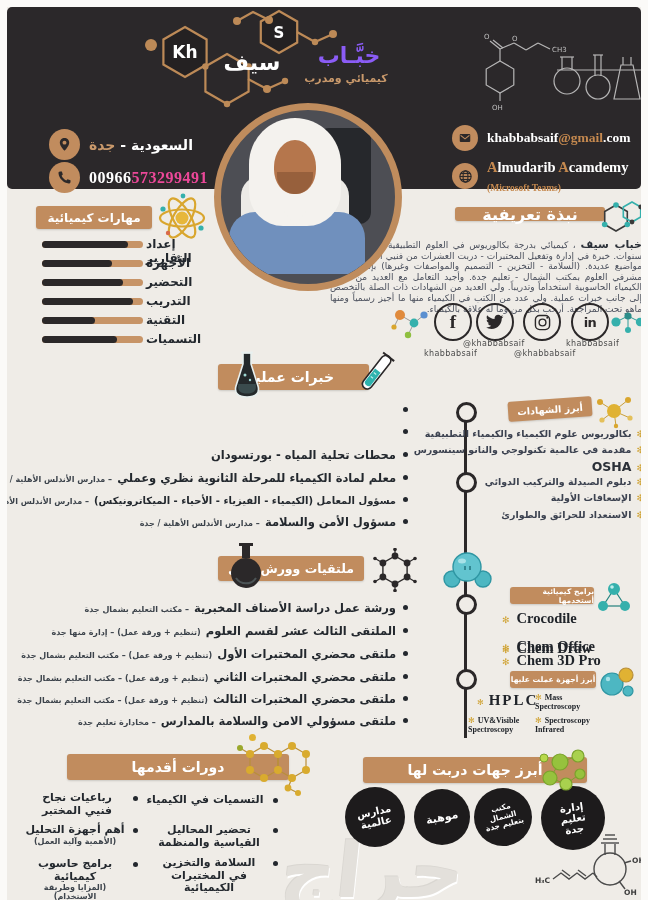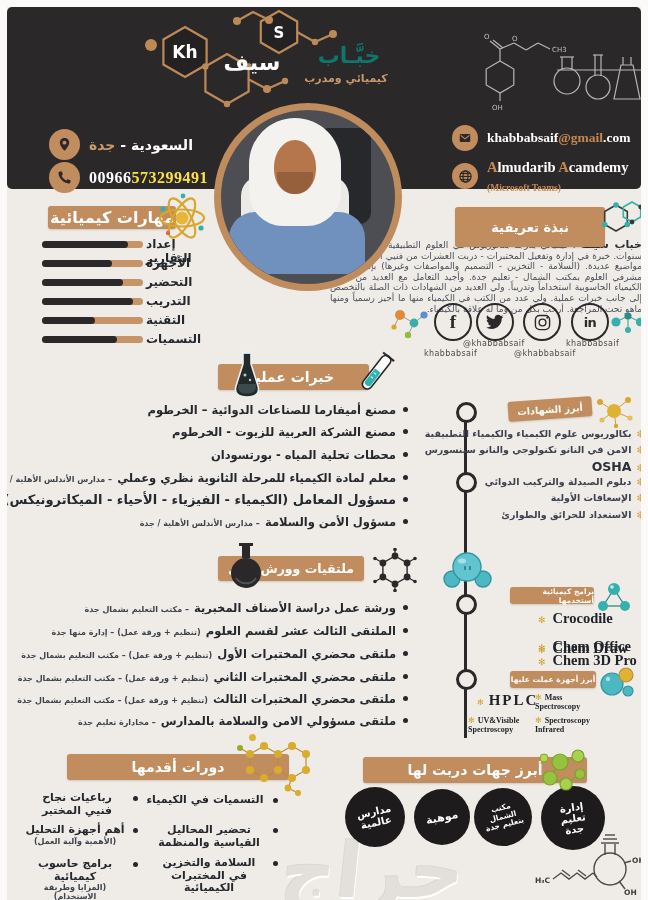--- a/index.html
+++ b/index.html
@@ -2,29 +2,29 @@
 <html lang="ar"><head>
 <meta charset="utf-8">
 <style>
   html,body{margin:0;padding:0;background:#d8d6d2;}
   .page{position:relative;width:648px;height:900px;background:#efece7;overflow:hidden;
         font-family:"DejaVu Sans",sans-serif;margin:0 auto;}
   .abs{position:absolute;}
   .frame{position:absolute;inset:0;border:7px solid #fbfaf8;border-bottom:none;pointer-events:none;z-index:60;}
   
   .hdr{position:absolute;left:7px;top:7px;width:634px;height:182px;background:#2b282a;border-radius:5px;z-index:1;}
-  .name1{position:absolute;left:303px;top:43px;width:92px;color:#0f766e;font-size:22px;font-weight:700;text-align:center;direction:rtl;z-index:3;}
+  .name1{position:absolute;left:303px;top:43px;width:92px;color:#8b5cf6;font-size:22px;font-weight:700;text-align:center;direction:rtl;z-index:3;}
   .name2{position:absolute;left:222px;top:50px;width:60px;color:#fff;font-size:22px;font-weight:700;text-align:center;direction:rtl;z-index:3;}
   .job{position:absolute;left:300px;top:72px;width:92px;color:#c9996b;font-size:11px;font-weight:700;text-align:center;direction:rtl;z-index:3;}
   .crow{position:absolute;display:flex;align-items:center;gap:9px;z-index:3;}
   .cic{border-radius:50%;background:#c18c5e;display:flex;align-items:center;justify-content:center;flex:0 0 auto;}
   .loc-txt{font-size:14px;font-weight:700;color:#fff;direction:rtl;}
   .loc-txt .city{color:#c9996b;}
   .phone-txt{font-family:"Liberation Serif",serif;font-weight:700;font-size:16px;color:#fff;letter-spacing:.5px;}
-  .phone-txt .rest{color:#fde047;}
+  .phone-txt .rest{color:#ec4899;}
   .mail-txt{font-family:"Liberation Serif",serif;font-weight:700;font-size:13.5px;color:#fff;}
   .mail-txt .at{color:#c5894f;}
   .acad{font-family:"Liberation Serif",serif;font-weight:700;font-size:14.5px;color:#fff;line-height:13px;}
   .acad .a{color:#c5894f;}
   .acad-note{font-family:"Liberation Serif",serif;font-weight:700;font-size:9.5px;color:#c5894f;}
   
   .photo{position:absolute;left:214px;top:103px;width:174px;height:174px;border-radius:50%;
          border:7px solid #bf8c5d;background:#4d4e54;z-index:5;overflow:hidden;}
   .ph-in{position:absolute;inset:0;border-radius:50%;overflow:hidden;}
   .headrest{position:absolute;left:96px;top:18px;width:54px;height:96px;background:#26282c;border-radius:12px;}
@@ -56,21 +56,21 @@
   .li .dot{display:inline-block;width:5px;height:5px;border-radius:50%;background:#23282e;margin-left:7px;vertical-align:2px;}
   .li .main{font-weight:700;font-size:11.5px;}
   .li .sub{font-weight:700;font-size:8px;color:#3c434b;}
   
   .tl-line{position:absolute;left:464px;top:410px;width:3px;height:328px;background:#2b2829;z-index:2;}
   .tl-dot{position:absolute;left:456px;width:15px;height:15px;border:3px solid #2b2829;border-radius:50%;background:#efece7;z-index:3;}
   .cert{position:absolute;right:4px;direction:rtl;white-space:nowrap;font-size:9.5px;font-weight:700;color:#3c4250;z-index:3;}
   .cert .star{color:#cfa12f;font-size:9px;margin-left:5px;}
   .cert.big{font-size:12.5px;color:#2b3038;}
   .prog{position:absolute;left:502px;white-space:nowrap;font-family:"Liberation Serif",serif;
-        font-weight:700;font-size:14.5px;color:#20242a;z-index:3;margin-left:36px;}
+        font-weight:700;font-size:14.5px;color:#20242a;z-index:3;}
   .prog .star{color:#cfa12f;font-size:9px;font-family:"DejaVu Sans",sans-serif;margin-right:7px;}
   .dev{position:absolute;font-family:"Liberation Serif",serif;font-weight:700;color:#20242a;z-index:3;line-height:8.5px;}
   .dev .star{color:#cfa12f;font-size:8px;font-family:"DejaVu Sans",sans-serif;margin-right:3px;}
   
   .course{position:absolute;direction:rtl;text-align:center;color:#23282e;z-index:3;}
   .course .dot{position:absolute;right:-13px;top:4px;width:5px;height:5px;border-radius:50%;background:#23282e;}
   .course .main{font-weight:700;font-size:11px;line-height:12.5px;display:block;}
   .course .sub{font-weight:700;font-size:8px;color:#3c434b;display:block;}
   
   .client{position:absolute;background:#1d1b1c;border-radius:50%;display:flex;align-items:center;justify-content:center;z-index:3;}
@@ -199,21 +199,21 @@
       <div class="headrest"></div>
       <div class="ghutra2"></div>
       <div class="shirt"></div>
       <div class="ghutra"></div>
       <div class="face"></div>
       <div class="beard"></div>
       <div class="collar"></div>
     </div>
   </div>
 
-  <div class="tanbox" style="left:48px;top:206px;width:128px;height:23px;font-size:16px;">مهارات كيميائية</div>
+  <div class="tanbox" style="left:36px;top:206px;width:116px;height:23px;font-size:12px;">مهارات كيميائية</div>
   <svg class="abs" style="left:156px;top:192px;z-index:5;" width="52" height="52" viewBox="0 0 52 52">
     <g fill="none" stroke="#d9a62e" stroke-width="2.2">
       <ellipse cx="26" cy="26" rx="22" ry="8.5"></ellipse>
       <ellipse cx="26" cy="26" rx="22" ry="8.5" transform="rotate(60 26 26)"></ellipse>
       <ellipse cx="26" cy="26" rx="22" ry="8.5" transform="rotate(-60 26 26)"></ellipse>
     </g>
     <circle cx="26" cy="26" r="6.5" fill="#e7b73a"></circle>
     <circle cx="7" cy="17" r="2.6" fill="#35b0ac"></circle>
       <circle cx="45" cy="36" r="2.6" fill="#35b0ac"></circle>
     <circle cx="27" cy="4" r="2.4" fill="#35b0ac"></circle>
@@ -239,21 +239,21 @@
     <div class="skill-track abs" style="top:317px;">
         <div class="skill-fill" style="width: 52%;"></div>
       </div>
     <div class="skill-label" style="top:313px;">التقنية</div>
     <div class="skill-track abs" style="top:336px;">
         <div class="skill-fill" style="width: 74%;"></div>
       </div>
     <div class="skill-label" style="top:332px;">التسميات</div>
   </div>
 
-  <div class="tanbox" style="left:455px;top:207px;width:150px;height:40px;font-size:13px;">نبذة تعريفية</div>
+  <div class="tanbox" style="left:455px;top:207px;width:150px;height:14px;font-size:16px;">نبذة تعريفية</div>
   <svg class="abs" style="left:594px;top:194px;z-index:5;" width="52" height="48" viewBox="0 0 52 48">
     <polygon points="22,11 33.3,17.5 33.3,30.5 22,37 10.7,30.5 10.7,17.5" fill="none" stroke="#3a3a3a" stroke-width="1.6"></polygon>
     <polygon points="38,8 46.7,13 46.7,23 38,28 29.3,23 29.3,13" fill="none" stroke="#35b0ac" stroke-width="1.6"></polygon>
     <g fill="#35b0ac">
         <circle cx="22" cy="11" r="2.8"></circle>
         <circle cx="10.7" cy="30.5" r="2.8"></circle>
         <circle cx="33.3" cy="30.5" r="2.8"></circle>
       </g>
     <g fill="#3a3a3a">
         <circle cx="46.7" cy="13" r="2.4"></circle>
@@ -318,25 +318,25 @@
       <circle cx="24" cy="30" r="1.2" fill="#9fd8d4"></circle>
   </svg>
   <svg class="abs" style="left:364px;top:350px;z-index:5;transform:rotate(38deg);" width="24" height="46" viewBox="0 0 24 46">
     <rect x="7" y="2" width="10" height="40" rx="5" fill="#fff" stroke="#2b2829" stroke-width="1.6"></rect>
     <path d="M8.5,20 L15.5,20 L15.5,36 C15.5,39.5 8.5,39.5 8.5,36 Z" fill="#2fb3ae"></path>
     <line x1="5" y1="2.5" x2="19" y2="2.5" stroke="#2b2829" stroke-width="2"></line>
     <line x1="10" y1="24" x2="13" y2="24" stroke="#bfeeec" stroke-width="1.2"></line>
     <line x1="10" y1="29" x2="13" y2="29" stroke="#bfeeec" stroke-width="1.2"></line>
   </svg>
   <div>
-    <div class="li" style="right:240px;top:399px;"><span class="dot"></span><span class="main">مصنع أميفارما للصناعات الدوائية – الخرطوم</span> <span class="sub"></span></div>
-    <div class="li" style="right:240px;top:421px;"><span class="dot"></span><span class="main">مصنع الشركة العربية للزيوت - الخرطوم</span> <span class="sub"></span></div>
+    <div class="li" style="right:240px;top:399px;"><span class="dot"></span> <span class="sub"></span></div>
+    <div class="li" style="right:240px;top:421px;"><span class="dot"></span> <span class="sub"></span></div>
     <div class="li" style="right:240px;top:444px;"><span class="dot"></span><span class="main">محطات تحلية المياه - بورتسودان</span> <span class="sub"></span></div>
     <div class="li" style="right:240px;top:467px;"><span class="dot"></span><span class="main">معلم لمادة الكيمياء للمرحلة الثانوية نظري وعملي</span> <span class="sub">– مدارس الأندلس الأهلية / جدة</span></div>
-    <div class="li" style="right:240px;top:489px;"><span class="dot"></span><span class="main" style="font-size:13px;">مسؤول المعامل (الكيمياء - الفيزياء - الأحياء - الميكاترونيكس)</span> <span class="sub">– مدارس الأندلس الأهلية / جدة</span></div>
+    <div class="li" style="right:240px;top:489px;"><span class="dot"></span><span class="main" style="font-size:10px;">مسؤول المعامل (الكيمياء - الفيزياء - الأحياء - الميكاترونيكس)</span> <span class="sub">– مدارس الأندلس الأهلية / جدة</span></div>
     <div class="li" style="right:240px;top:511px;"><span class="dot"></span><span class="main">مسؤول الأمن والسلامة</span> <span class="sub">– مدارس الأندلس الأهلية / جدة</span></div>
   </div>
 
   <div class="tl-line"></div>
   <div class="tl-dot" style="top:402px;"></div>
   <div class="tl-dot" style="top:472px;"></div>
   <div class="tl-dot" style="top:594px;"></div>
   <div class="tl-dot" style="top:669px;"></div>
 
   <div class="tanbox" style="left:508px;top:399px;width:84px;height:20px;font-size:9.5px;transform:rotate(-4deg);">أبرز الشهادات</div>
@@ -350,21 +350,21 @@
       </g>
     <circle cx="22" cy="19" r="7" fill="#e0b233"></circle>
     <circle cx="8" cy="10" r="3" fill="#d9a62e"></circle>
       <circle cx="10" cy="28" r="2.6" fill="#e4c05a"></circle>
     <circle cx="36" cy="8" r="3" fill="#d9a62e"></circle>
       <circle cx="38" cy="26" r="2.6" fill="#e4c05a"></circle>
       <circle cx="24" cy="34" r="2.2" fill="#d9a62e"></circle>
   </svg>
   <div>
     <div class="cert" style="top:428px;"><span class="star">✻</span><span>بكالوريوس علوم الكيمياء والكيمياء التطبيقية</span></div>
-    <div class="cert" style="top:444px;"><span class="star">✻</span><span>الامن في النانو تكنولوجي والنانو سينسورس</span></div>
+    <div class="cert" style="top:444px;"><span class="star">✻</span><span>مقدمة في عالمية تكنولوجي والنانو سينسورس</span></div>
     <div class="cert big" style="top:459px;"><span class="star">✻</span><span>OSHA</span></div>
     <div class="cert" style="top:476px;"><span class="star">✻</span><span>دبلوم الصيدلة والتركيب الدوائي</span></div>
     <div class="cert" style="top:492px;"><span class="star">✻</span><span>الإسعافات الأولية</span></div>
     <div class="cert" style="top:509px;"><span class="star">✻</span><span>الاستعداد للحرائق والطوارئ</span></div>
   </div>
 
   <div class="tanbox" style="left:218px;top:556px;width:146px;height:25px;font-size:12.5px;">ملتقيات وورش عمل</div>
   <svg class="abs" style="left:226px;top:542px;z-index:5;" width="40" height="48" viewBox="0 0 40 48">
     <rect x="16" y="2" width="8" height="14" fill="#2b2829"></rect>
     <line x1="13" y1="2.5" x2="27" y2="2.5" stroke="#2b2829" stroke-width="3"></line>

